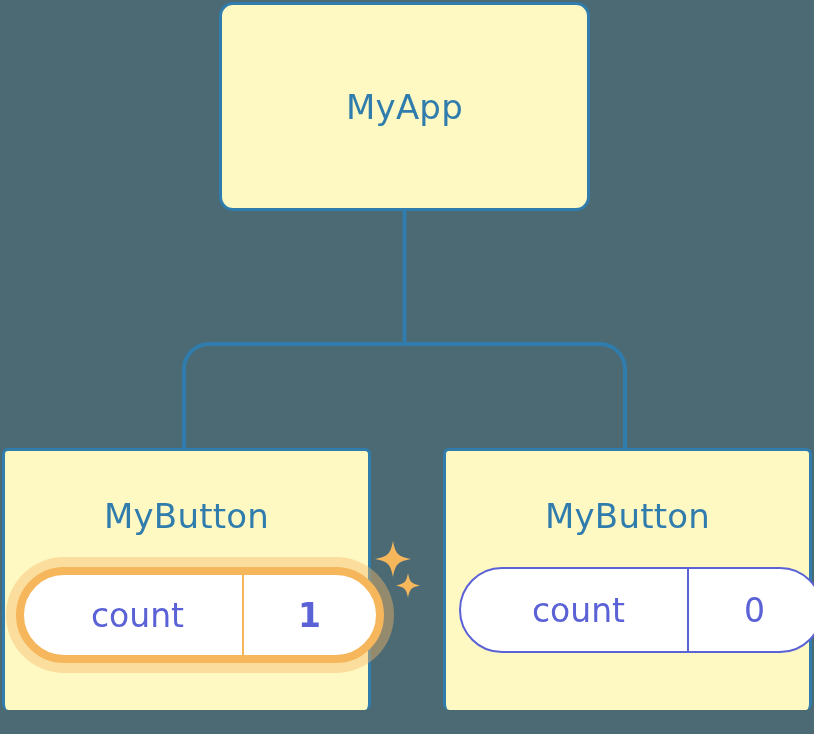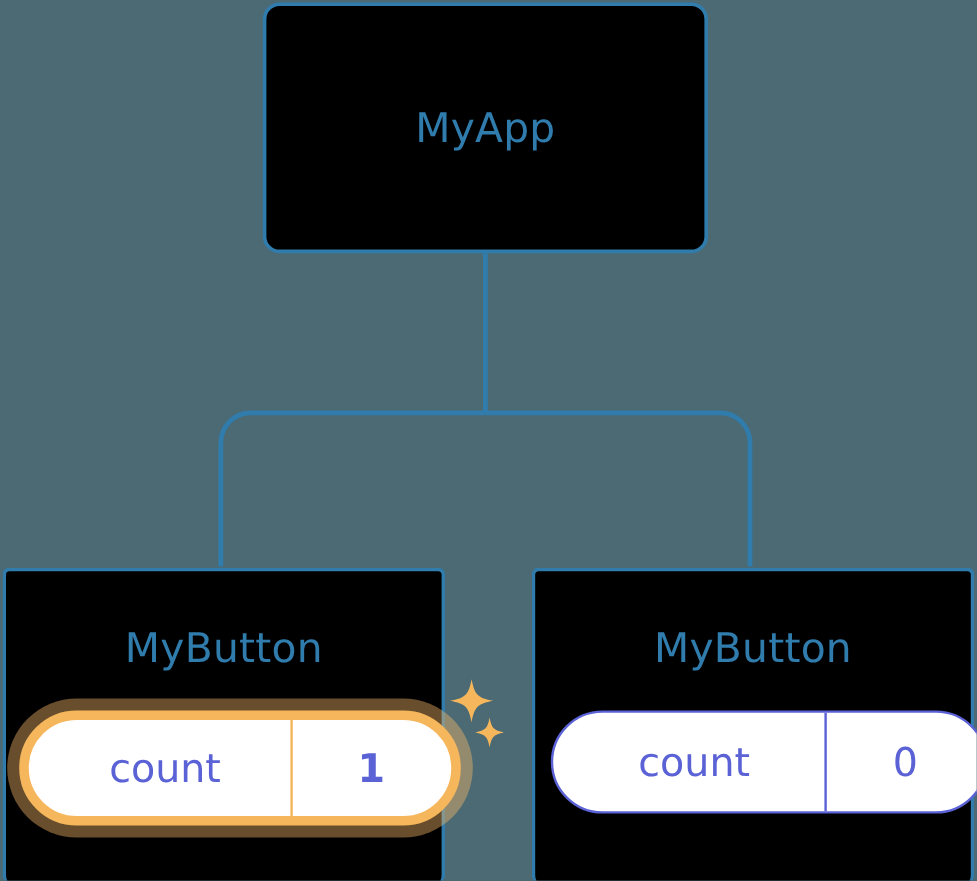--- a/index.html
+++ b/index.html
@@ -22,39 +22,39 @@
     position: absolute;
     left: 0;
     top: 0;
     width: 814px;
     height: 734px;
   }
 
   
   .node {
     position: absolute;
-    background: #000000;
+    background: #fef9c3;
     border: 3px solid #2f7cad;
     box-sizing: border-box;
     display: flex;
     flex-direction: column;
     align-items: center;
   }
 
   .node-root {
     left: 219px;
     top: 2px;
     width: 371px;
     height: 209px;
     border-radius: 14px;
     justify-content: center;
   }
 
   .node-child {
-    top: 473px;
+    top: 448px;
     width: 369px;
     height: 262px;
     border-radius: 6px;
     border-bottom: none;
     justify-content: flex-start;
     padding-top: 48px;
   }
   .node-child.left  { left: 2px; }
   .node-child.right { left: 443px; }
 

